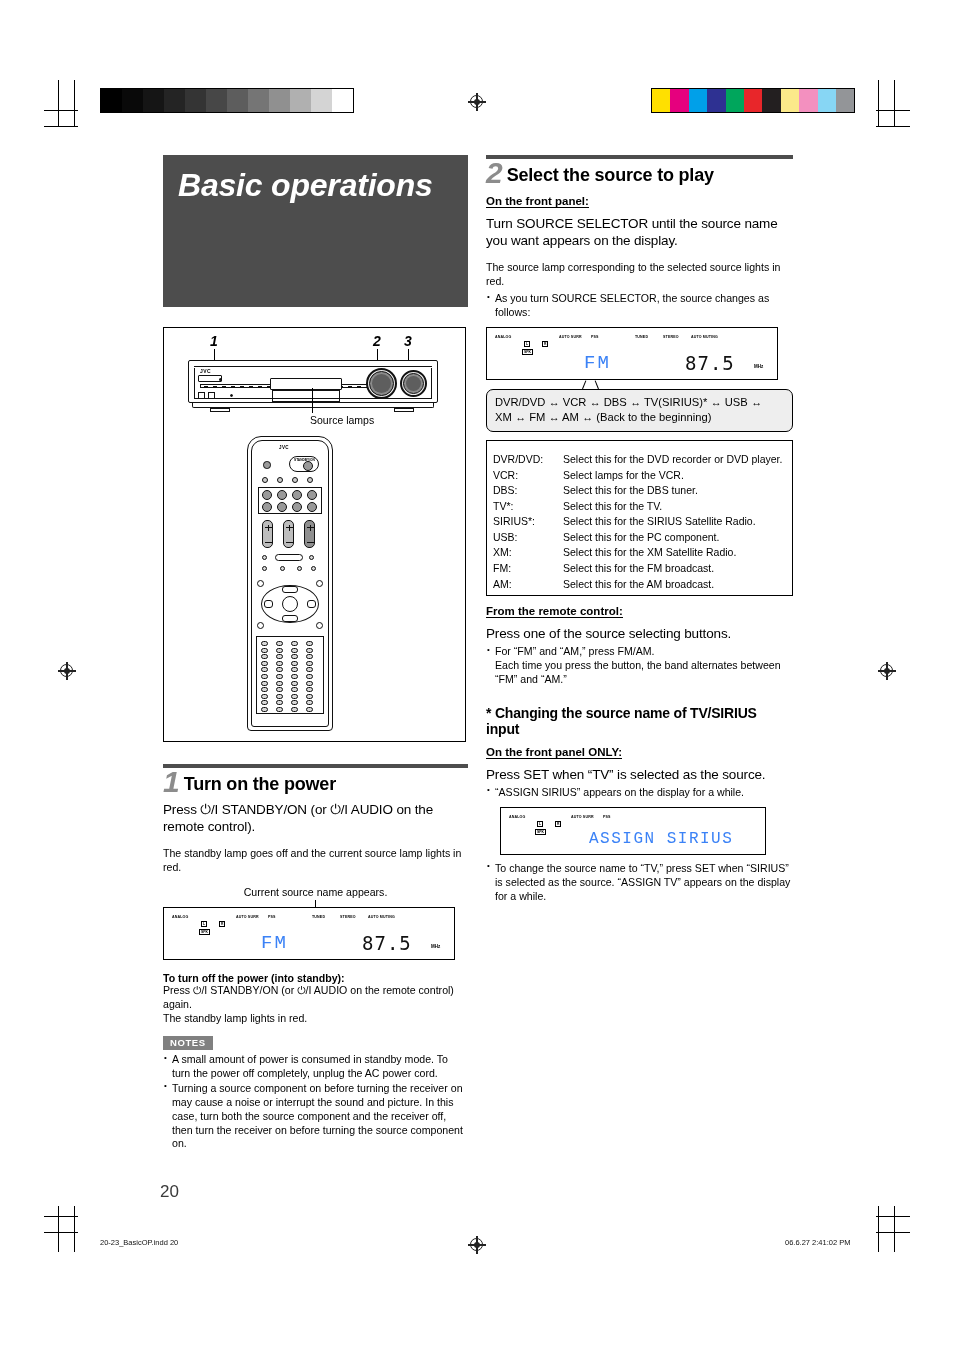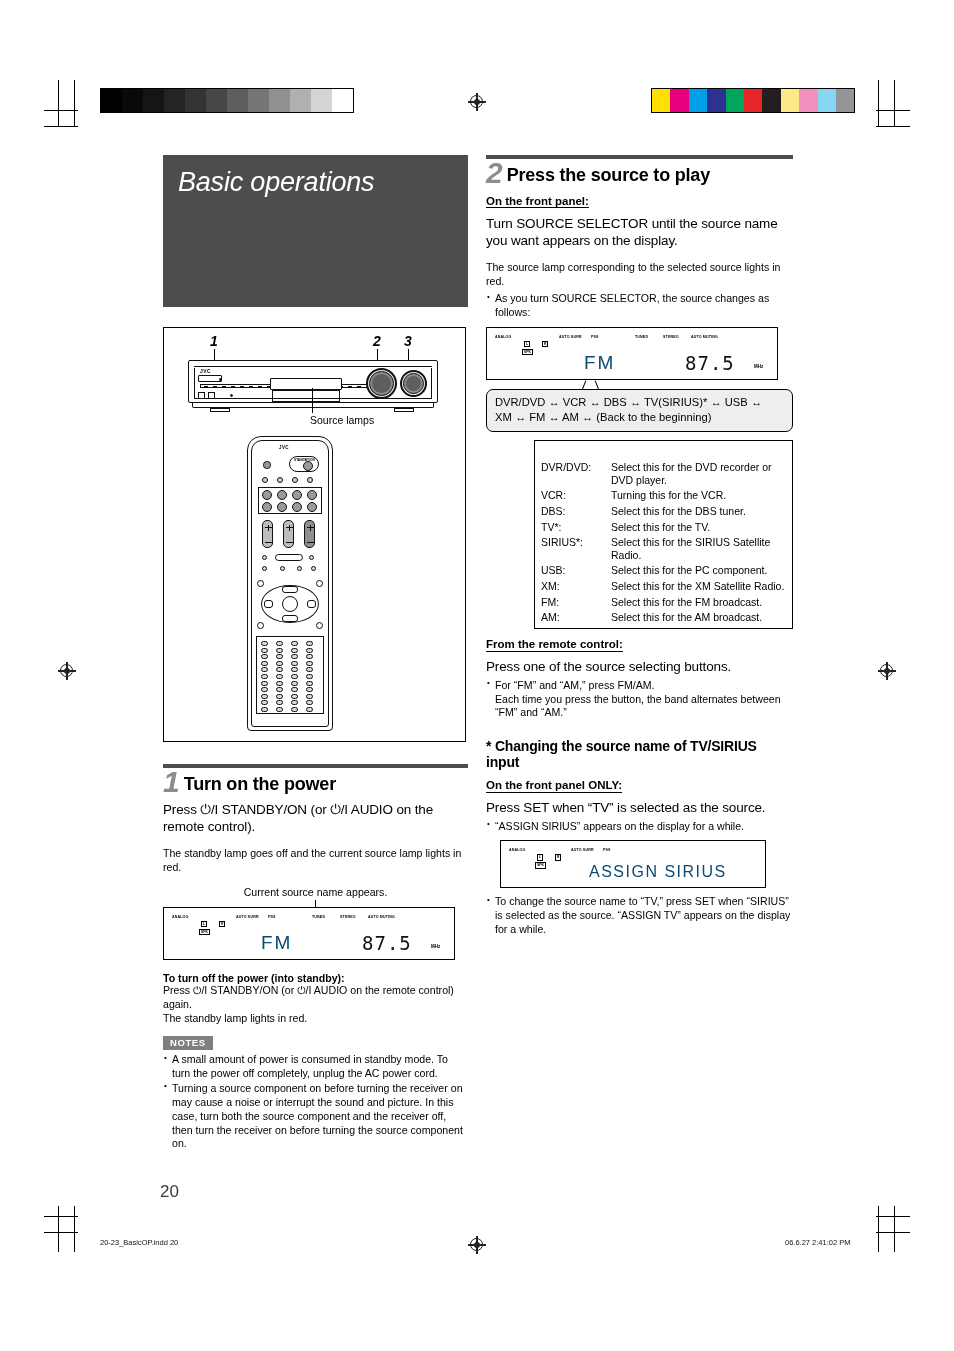--- a/index.html
+++ b/index.html
@@ -24,21 +24,21 @@
   .colorbar{left:651px;top:88px;}
   .colorbar span{width:18.4px;}
 
   
   .colL{position:absolute;left:163px;top:155px;width:305px;}
   .colR{position:absolute;left:486px;top:155px;width:307px;}
 
   
   .titleblock{width:305px;height:152px;background:#4d4d4d;position:relative;}
   .titleblock h1{position:absolute;left:15px;top:12px;margin:0;
-      font-size:27px;font-style:italic;font-weight:normal;color:#fff;letter-spacing:-0.2px;}
+      font-size:32px;font-style:italic;font-weight:bold;color:#fff;letter-spacing:-0.2px;}
 
   
   .figbox{position:relative;margin-top:20px;width:303px;height:415px;
       border:1px solid #000;box-sizing:border-box;background:#fff;}
 
   .callnum{position:absolute;font-style:italic;font-weight:bold;font-size:14px;}
   .leadline{position:absolute;background:#000;width:1px;}
   .leadlineh{position:absolute;background:#000;height:1px;}
   .figcap{position:absolute;font-size:10.5px;margin-left:28px;}
 
@@ -109,34 +109,34 @@
   .notebadge{display:inline-block;background:#808080;color:#fff;font-size:9.5px;
       font-weight:bold;letter-spacing:0.6px;padding:1.5px 7px 1.5px 7px;margin-top:10px;}
   .starhead{font-size:14px;font-weight:bold;margin-top:18px;letter-spacing:-0.2px;}
 
   
   .lcd{position:relative;border:1.3px solid #000;box-sizing:border-box;background:#fff;}
   .lcd .tiny{position:absolute;font-size:3.6px;font-weight:bold;letter-spacing:0.15px;
       transform:scaleY(1.18);transform-origin:left top;}
   .lcd .boxlbl{position:absolute;font-size:3.4px;font-weight:bold;border:0.7px solid #000;
       padding:0 1px;line-height:1.25;}
-  .lcd .big{position:absolute;font-family:Liberation Sans, sans-serif;font-size:19px;
-      letter-spacing:2px;color:#0c4a6e;}
+  .lcd .big{position:absolute;font-family:Liberation Mono, monospace;font-size:19px;
+      letter-spacing:2px;color:#3b82f6;}
   .lcd .seg{position:absolute;font-family:"DejaVu Sans Mono",monospace;font-size:19px;
       letter-spacing:1px;color:#111;}
   .lcd .mhz{position:absolute;font-size:4.5px;font-weight:bold;}
 
   .flowbox{position:relative;margin-top:0;border:1.1px solid #000;border-radius:7px;
       background:#eeeeee;box-sizing:border-box;padding:5px 8px 6px 8px;}
   .flowbox div{font-size:11.2px;line-height:1.33;}
 
   table.srctab{border-collapse:collapse;width:100%;margin-top:9px;}
   table.srctab td{font-size:10.5px;padding:1.4px 0;vertical-align:top;line-height:1.22;}
   table.srctab td.k{width:70px;padding-left:6px;}
-  .tabwrap{border:1.1px solid #000;box-sizing:border-box;padding:10px 4px 3px 0;margin-left:48px;}
+  .tabwrap{border:1.1px solid #000;box-sizing:border-box;padding:2px 4px 3px 0;}
 
   .pgnum{position:absolute;left:160px;top:1182px;font-size:17px;color:#3a3a3a;}
   .ftL{position:absolute;left:100px;top:1238px;font-size:7.5px;color:#111;}
   .ftR{position:absolute;left:785px;top:1238px;font-size:7.5px;color:#111;}
 </style>
 </head>
 <body>
 
 <div class="pg">
 
@@ -415,21 +415,21 @@
       </ul>
     </div>
   </div>
 
   <div class="colR">
 
     <div class="step" style="margin-top:0;">
       <div class="rule"></div>
       <div class="hdr">
         <span class="num">2</span>
-        <span class="htxt">Press the source to play</span>
+        <span class="htxt">Select the source to play</span>
       </div>
 
       <div><span class="sub">On the front panel:</span></div>
       <div class="lead">Turn SOURCE SELECTOR until the source name you want appears on the display.</div>
       <p class="body">The source lamp corresponding to the selected source lights in red.</p>
       <ul class="bl">
         <li>As you turn SOURCE SELECTOR, the source changes as follows:</li>
       </ul>
 
       <div class="lcd" style="width:292px;height:53px;margin-top:7px;">
@@ -460,21 +460,21 @@
 
       <div class="tabwrap" style="margin-top:8px;">
         <table class="srctab">
           <tbody id="srcbody">
               <tr>
                 <td class="k">DVR/DVD:</td>
                 <td>Select this for the DVD recorder or DVD player.</td>
               </tr>
               <tr>
                 <td class="k">VCR:</td>
-                <td>Turning this for the VCR.</td>
+                <td>Select lamps for the VCR.</td>
               </tr>
               <tr>
                 <td class="k">DBS:</td>
                 <td>Select this for the DBS tuner.</td>
               </tr>
               <tr>
                 <td class="k">TV*:</td>
                 <td>Select this for the TV.</td>
               </tr>
               <tr>

